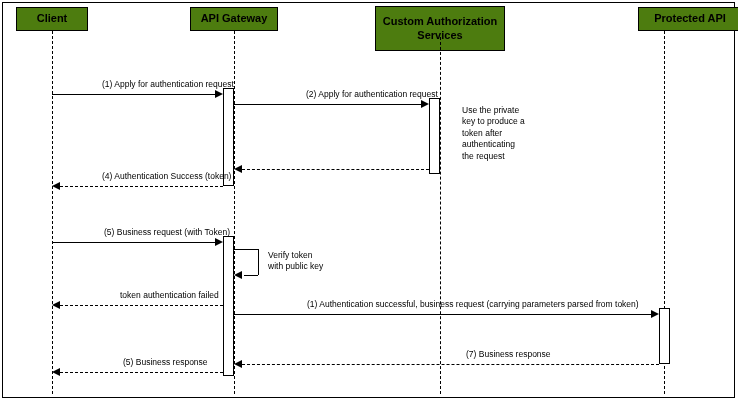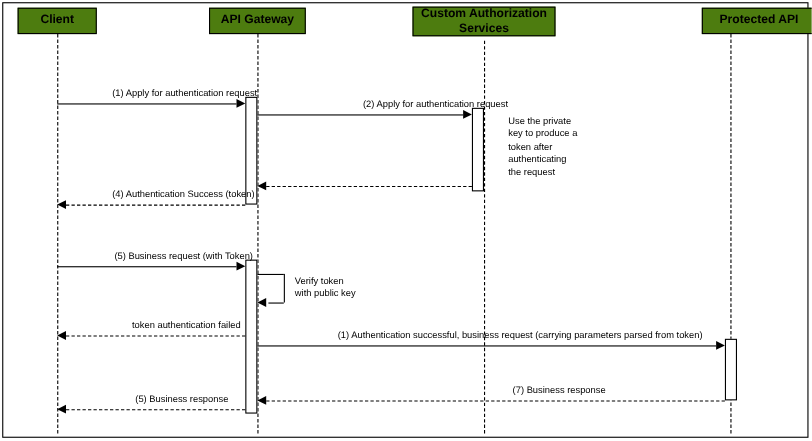--- a/index.html
+++ b/index.html
@@ -109,21 +109,21 @@
 <div id="diagram">
 
   <div class="frame"></div>
 
   <div class="actor-box" style="left:16px; top:7px; width:72px; height:24px;">
     <span>Client</span>
   </div>
   <div class="actor-box" style="left:190px; top:7px; width:88px; height:24px;">
     <span>API Gateway</span>
   </div>
-  <div class="actor-box" style="left:375px; top:6px; width:130px; height:27px;">
+  <div class="actor-box" style="left:375px; top:6px; width:130px; height:45px;">
     <span>Custom Authorization Services</span>
   </div>
   <div class="actor-box" style="left:638px; top:7px; width:104px; height:24px;">
     <span>Protected API</span>
   </div>
 
   <div class="lifeline" style="left:52px; top:31px; height:363px;"></div>
   <div class="lifeline" style="left:234px; top:31px; height:363px;"></div>
   <div class="lifeline" style="left:440px; top:37px; height:357px;"></div>
   <div class="lifeline" style="left:664px; top:31px; height:363px;"></div>
@@ -132,21 +132,21 @@
   <div class="activation" style="left:429px; top:98px; height:76px;"></div>
   <div class="activation" style="left:223px; top:236px; height:140px;"></div>
   <div class="activation" style="left:659px; top:308px; height:56px;"></div>
 
   <div class="msg-line" style="left:52px; top:94px; width:163px;"></div>
   <div class="arrowhead right" style="left:215px; top:90px;"></div>
   <div class="msg-label" style="left:62px; top:80px;">(1) Apply for authentication request</div>
 
   <div class="msg-line" style="left:234px; top:104px; width:187px;"></div>
   <div class="arrowhead right" style="left:421px; top:100px;"></div>
-  <div class="msg-label" style="left:266px; top:90px;margin-left:24px;">(2) Apply for authentication request</div>
+  <div class="msg-label" style="left:266px; top:90px;">(2) Apply for authentication request</div>
 
   <div class="note" style="left:462px; top:105px; width:70px;">Use the private
 key to produce a
 token after
 authenticating
 the request</div>
 
   <div class="msg-line dashed" style="left:242px; top:169px; width:187px;"></div>
   <div class="arrowhead left" style="left:234px; top:165px;"></div>
 

